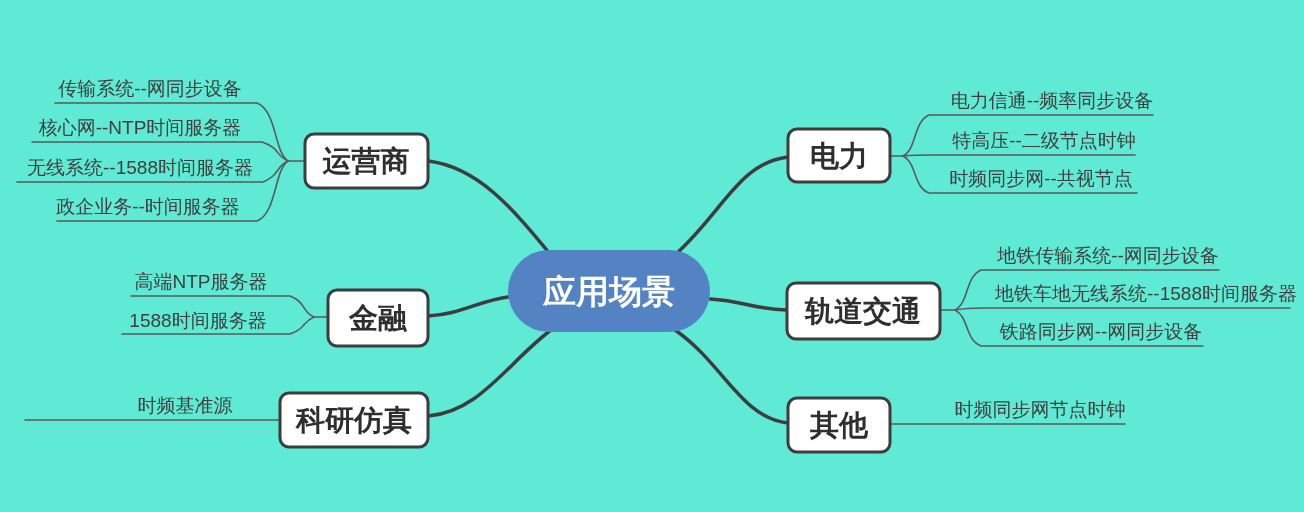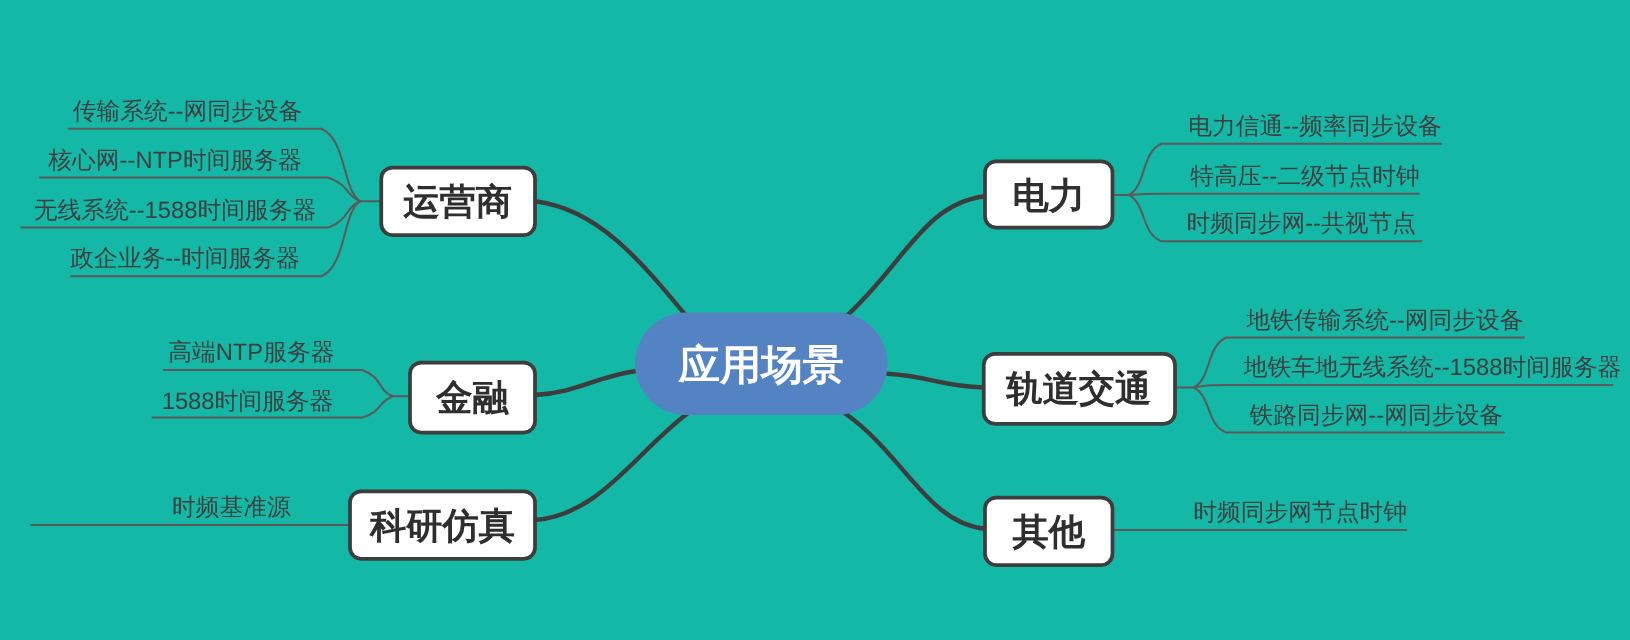--- a/index.html
+++ b/index.html
@@ -1,16 +1,16 @@
 <!DOCTYPE html>
 <html><head>
 <meta charset="utf-8">
 <style>
   html,body{margin:0;padding:0;background:#ffffff;}
-  .canvas-wrap{width:1304px;height:512px;background:#14b8a6;overflow:hidden;}
+  .canvas-wrap{width:1304px;height:512px;background:#5eead4;overflow:hidden;}
   svg{display:block;font-family:"Liberation Sans", sans-serif;}
   .branch-curve{fill:none;stroke:#3d3d3d;stroke-width:3.5;stroke-linecap:round;}
   .leaf-path{fill:none;stroke:#5a5a5a;stroke-width:1.6;stroke-linecap:round;}
   .node-box{fill:#ffffff;stroke:#3d3d3d;stroke-width:3;}
   .node-label{font-size:29px;font-weight:bold;fill:#2e2e2e;text-anchor:middle;}
   .leaf-label{font-size:19px;fill:#3f3f3f;text-anchor:middle;}
   .central-pill{stroke:none;}
   .central-label{font-size:33px;font-weight:bold;fill:#ffffff;text-anchor:middle;}
 </style>
 </head>

